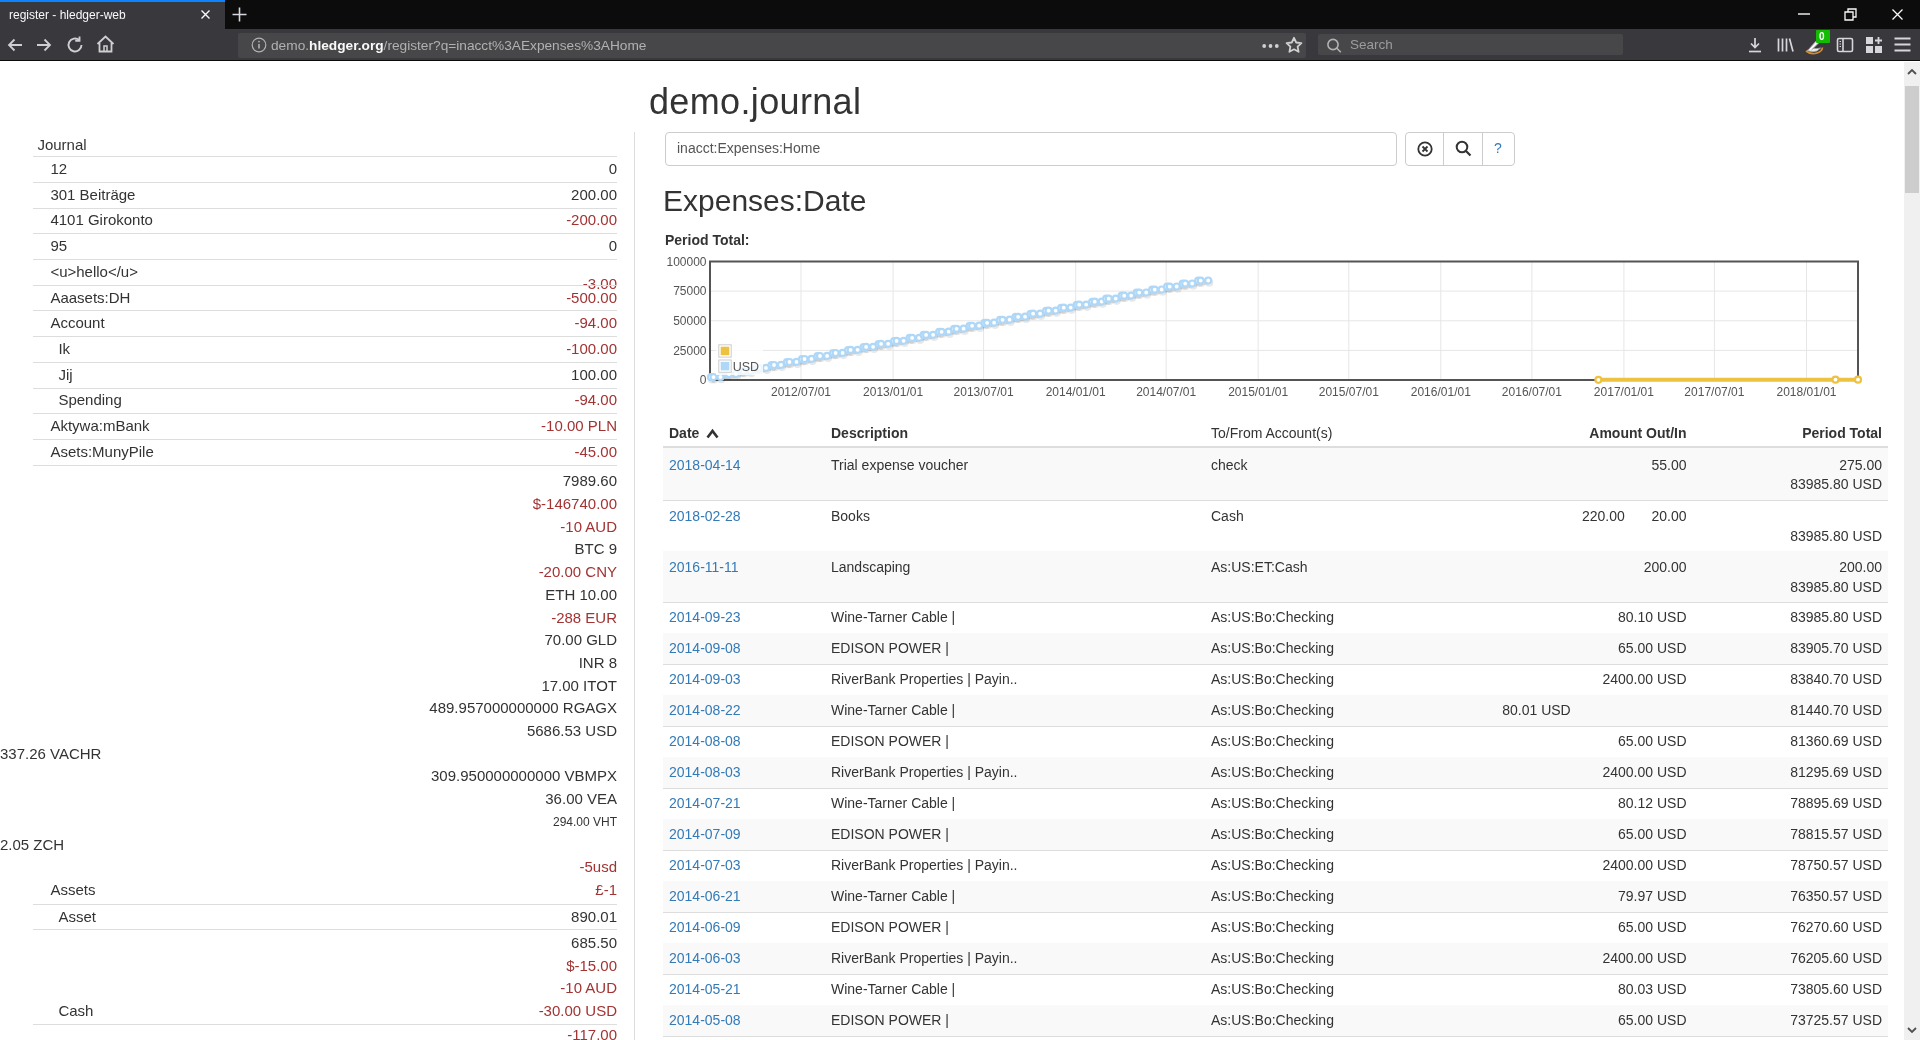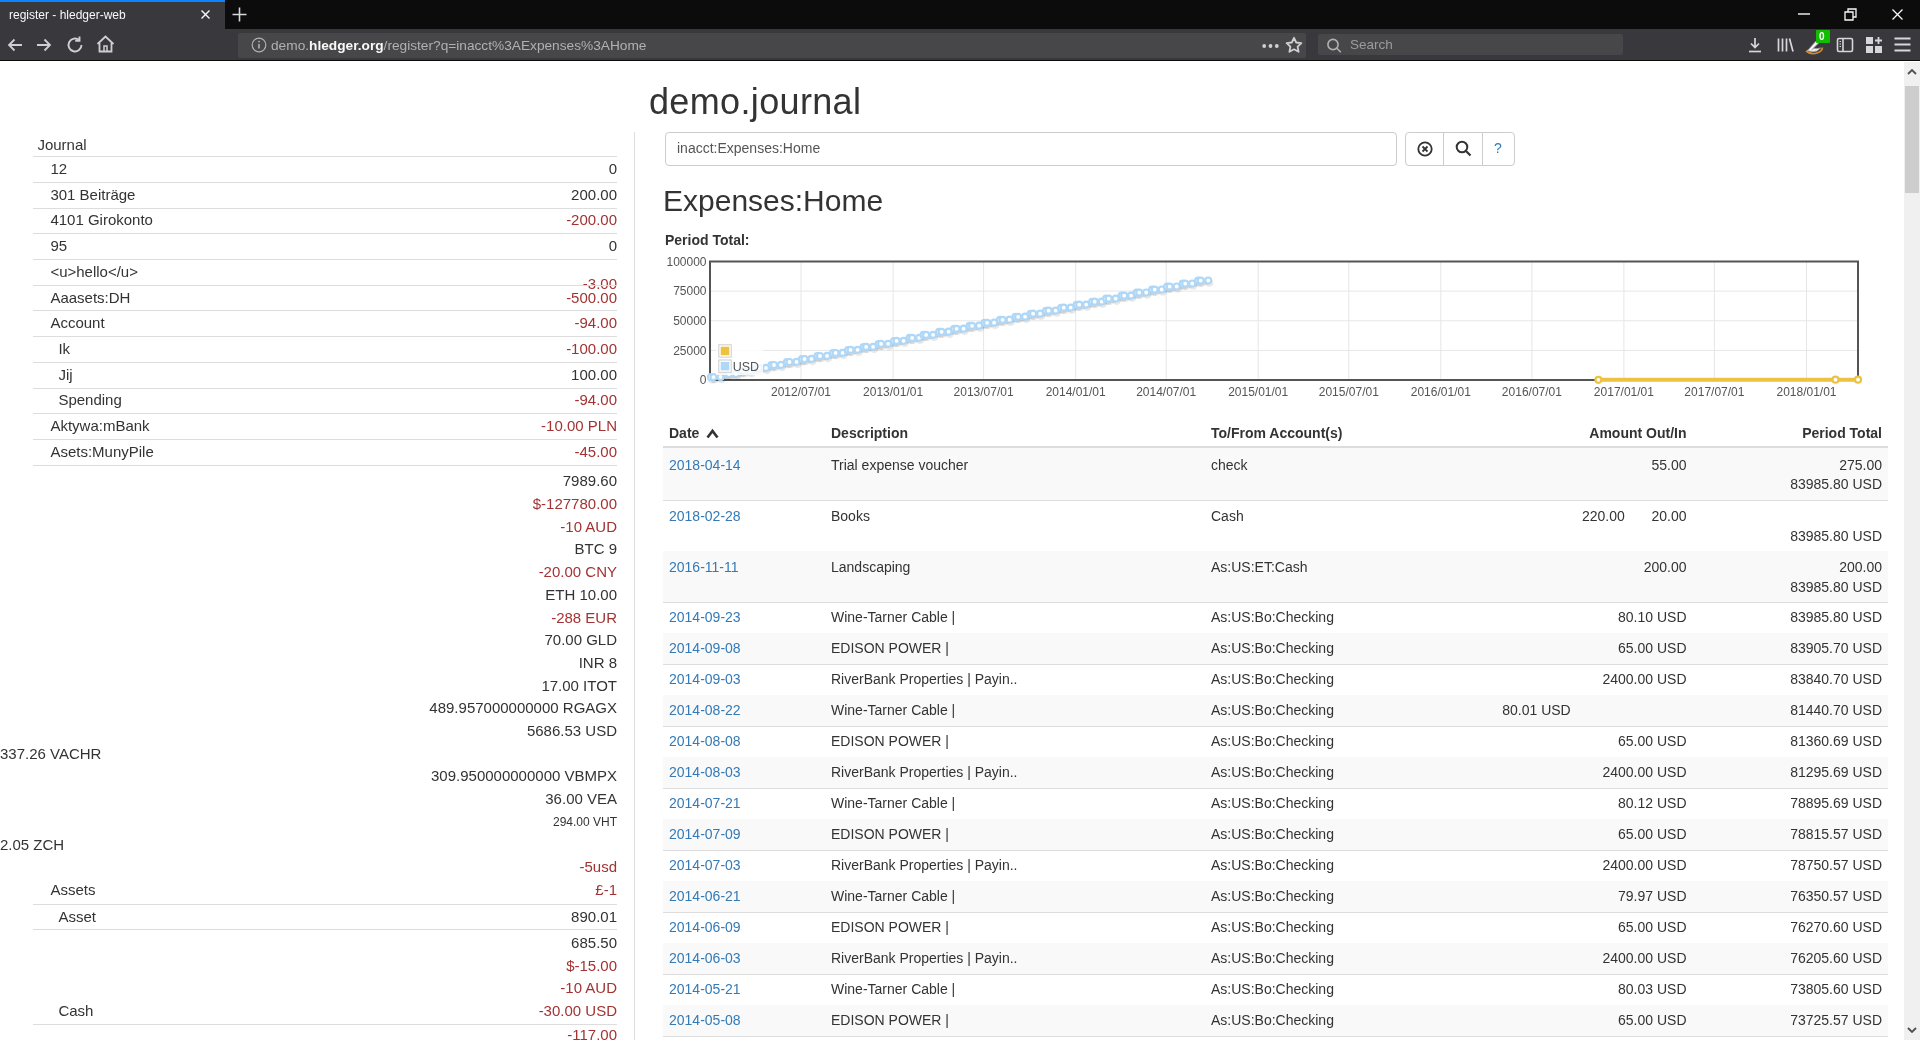--- a/index.html
+++ b/index.html
@@ -133,21 +133,21 @@
 <div class="t" style="left:0;top:390.4px;width:617px;text-align:right;font-size:15px;line-height:20px;color:#a33333">-94.00</div>
 <div class="t" style="left:58.4px;top:390.4px;font-size:15px;line-height:20px;color:#333">Spending</div>
 <div class="abs" style="left:33px;top:413.2px;width:584px;height:1px;background:#ddd"></div>
 <div class="t" style="left:0;top:416.1px;width:617px;text-align:right;font-size:15px;line-height:20px;color:#a33333">-10.00 PLN</div>
 <div class="t" style="left:50.4px;top:416.1px;font-size:15px;line-height:20px;color:#333">Aktywa:mBank</div>
 <div class="abs" style="left:33px;top:438.9px;width:584px;height:1px;background:#ddd"></div>
 <div class="t" style="left:0;top:441.8px;width:617px;text-align:right;font-size:15px;line-height:20px;color:#a33333">-45.00</div>
 <div class="t" style="left:50.4px;top:441.8px;font-size:15px;line-height:20px;color:#333">Asets:MunyPile</div>
 <div class="abs" style="left:33px;top:464.6px;width:584px;height:1px;background:#ddd"></div>
 <div class="t" style="left:0;top:471.2px;width:617px;text-align:right;font-size:15px;line-height:20px;color:#333">7989.60</div>
-<div class="t" style="left:0;top:493.9px;width:617px;text-align:right;font-size:15px;line-height:20px;color:#a33333">$-127780.00</div>
+<div class="t" style="left:0;top:493.9px;width:617px;text-align:right;font-size:15px;line-height:20px;color:#a33333">$-146740.00</div>
 <div class="t" style="left:0;top:516.6px;width:617px;text-align:right;font-size:15px;line-height:20px;color:#a33333">-10 AUD</div>
 <div class="t" style="left:0;top:539.3px;width:617px;text-align:right;font-size:15px;line-height:20px;color:#333">BTC 9</div>
 <div class="t" style="left:0;top:562.0px;width:617px;text-align:right;font-size:15px;line-height:20px;color:#a33333">-20.00 CNY</div>
 <div class="t" style="left:0;top:584.8px;width:617px;text-align:right;font-size:15px;line-height:20px;color:#333">ETH 10.00</div>
 <div class="t" style="left:0;top:607.5px;width:617px;text-align:right;font-size:15px;line-height:20px;color:#a33333">-288 EUR</div>
 <div class="t" style="left:0;top:630.2px;width:617px;text-align:right;font-size:15px;line-height:20px;color:#333">70.00 GLD</div>
 <div class="t" style="left:0;top:652.9px;width:617px;text-align:right;font-size:15px;line-height:20px;color:#333">INR 8</div>
 <div class="t" style="left:0;top:675.6px;width:617px;text-align:right;font-size:15px;line-height:20px;color:#333">17.00 ITOT</div>
 <div class="t" style="left:0;top:698.3px;width:617px;text-align:right;font-size:15px;line-height:20px;color:#333">489.957000000000 RGAGX</div>
 <div class="t" style="left:0;top:721.0px;width:617px;text-align:right;font-size:15px;line-height:20px;color:#333">5686.53 USD</div>
@@ -178,21 +178,21 @@
 <div class="abs" style="left:1482px;top:131.5px;width:33.4px;height:34px;border:1px solid #ccc;border-radius:0 4px 4px 0;background:#fff"></div>
 <svg class="abs" style="left:1416.5px;top:140.5px" width="16" height="16" viewBox="0 0 16 16">
     <circle cx="8" cy="8" r="6.7" stroke="#333" stroke-width="1.8" fill="none"></circle>
     <path d="M5.5 5.5 L10.5 10.5 M10.5 5.5 L5.5 10.5" stroke="#333" stroke-width="1.8"></path>
   </svg>
 <svg class="abs" style="left:1455px;top:140px" width="17" height="17" viewBox="0 0 17 17">
     <circle cx="7" cy="7" r="5.3" stroke="#333" stroke-width="2" fill="none"></circle>
     <path d="M11 11 L15.5 15.5" stroke="#333" stroke-width="2.2"></path>
   </svg>
 <div class="t" style="left:1494px;top:140px;font-size:14px;color:#337ab7">?</div>
-<div class="t" style="left:663px;top:183.5px;font-size:30px;color:#333">Expenses:Home</div>
+<div class="t" style="left:663px;top:183.5px;font-size:30px;color:#333">Expenses:Date</div>
 <div class="t" style="left:665px;top:231.7px;font-size:14px;font-weight:bold;color:#333">Period Total:</div>
 <svg class="abs" style="left:648px;top:252px" width="1250" height="152" viewBox="0 0 1250 152">
     <line x1="62.0" y1="98.4" x2="1210.0" y2="98.4" stroke="#e6e6e6" stroke-width="1"></line>
     <line x1="62.0" y1="68.8" x2="1210.0" y2="68.8" stroke="#e6e6e6" stroke-width="1"></line>
     <line x1="62.0" y1="39.1" x2="1210.0" y2="39.1" stroke="#e6e6e6" stroke-width="1"></line>
     <line x1="62.0" y1="9.5" x2="1210.0" y2="9.5" stroke="#e6e6e6" stroke-width="1"></line>
     <line x1="153.0" y1="9.5" x2="153.0" y2="128.0" stroke="#e6e6e6" stroke-width="1"></line>
     <line x1="245.1" y1="9.5" x2="245.1" y2="128.0" stroke="#e6e6e6" stroke-width="1"></line>
     <line x1="335.6" y1="9.5" x2="335.6" y2="128.0" stroke="#e6e6e6" stroke-width="1"></line>
     <line x1="427.7" y1="9.5" x2="427.7" y2="128.0" stroke="#e6e6e6" stroke-width="1"></line>
@@ -431,21 +431,21 @@
     <rect x="72.70000000000005" y="94.7" width="8.6" height="8.5" fill="#edc240"></rect>
     <rect x="70.79999999999995" y="108.0" width="12.4" height="12.3" fill="#fff" stroke="#ccc" stroke-width="1"></rect>
     <rect x="72.70000000000005" y="109.9" width="8.6" height="8.5" fill="#afd8f8"></rect>
     <text x="84.70000000000005" y="118.7" font-size="12.5" fill="#545454">USD</text>
   </svg>
 <div class="t" style="left:669px;top:424.8px;font-size:14px;font-weight:bold;color:#333">Date</div>
 <svg class="abs" style="left:706px;top:428px" width="13" height="11" viewBox="0 0 13 11">
     <path d="M1.5 9.5 L6.5 3 L11.5 9.5" stroke="#333" stroke-width="2.6" fill="none"></path>
   </svg>
 <div class="t" style="left:831px;top:424.8px;font-size:14px;font-weight:bold;color:#333">Description</div>
-<div class="t" style="left:1211px;top:424.8px;font-size:14px;font-weight:bold;color:#333">To/From Account(s)</div>
+<div class="t" style="left:1211px;top:424.8px;font-size:14px;font-weight:normal;color:#333">To/From Account(s)</div>
 <div class="t" style="left:1386.5px;width:300px;text-align:right;top:424.8px;font-size:14px;font-weight:bold;color:#333">Amount Out/In</div>
 <div class="t" style="left:1582px;width:300px;text-align:right;top:424.8px;font-size:14px;font-weight:bold;color:#333">Period Total</div>
 <div class="abs" style="left:663px;top:446.4px;width:1225px;height:2px;background:#ddd"></div>
 <div class="abs" style="left:663px;top:448.4px;width:1225px;height:51.5px;background:#f9f9f9"></div>
 <div class="abs" style="left:663px;top:499.9px;width:1225px;height:1px;background:#ddd"></div>
 <div class="t" style="left:669px;top:456.5px;font-size:14px;color:#337ab7">2018-04-14</div>
 <div class="t" style="left:831px;top:456.5px;font-size:14px;color:#333">Trial expense voucher</div>
 <div class="t" style="left:1211px;top:456.5px;font-size:14px;color:#333">check</div>
 <div class="t" style="left:1386.5px;width:300px;text-align:right;top:456.5px;font-size:14px;color:#333">55.00</div>
 <div class="t" style="left:1582px;width:300px;text-align:right;top:456.5px;font-size:14px;color:#333">275.00</div>

